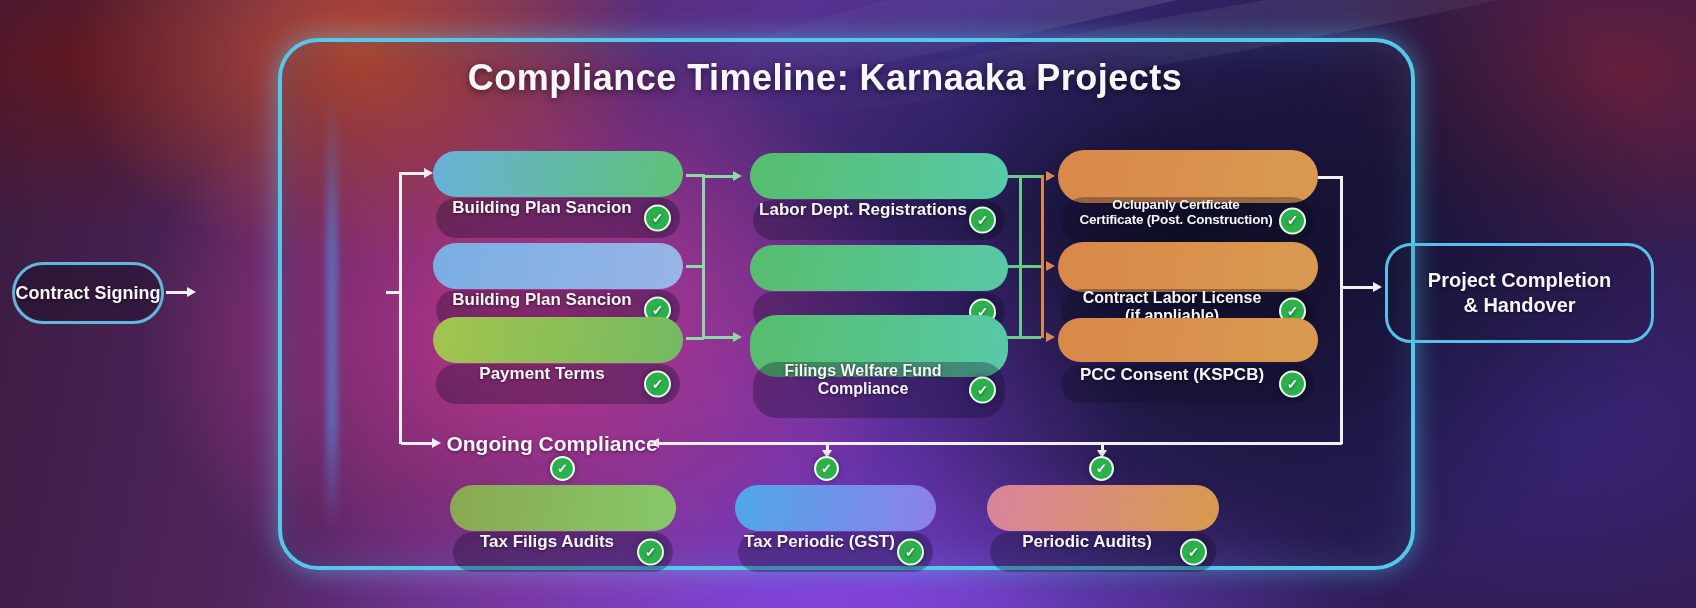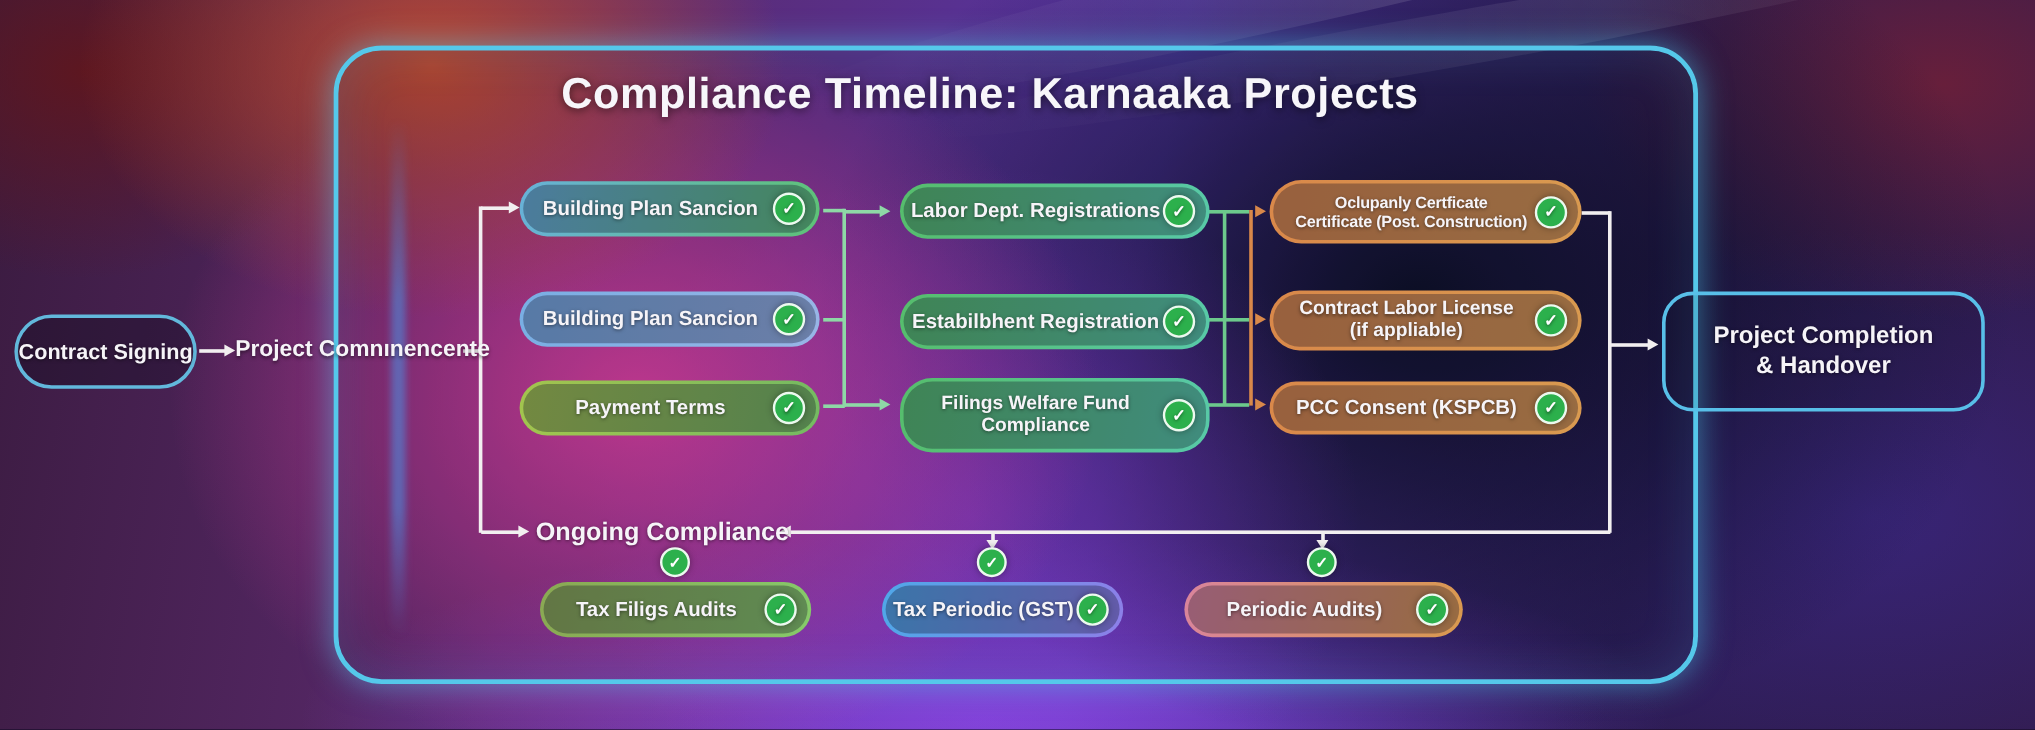--- a/index.html
+++ b/index.html
@@ -29,23 +29,23 @@
   
   .frame{position:absolute;left:278px;top:38px;width:1137px;height:532px;border-radius:40px;
          border:4px solid #55c8ea;background:rgba(10,12,30,.10);box-sizing:border-box;
          box-shadow:0 0 26px rgba(80,200,240,.55), inset 0 0 42px rgba(80,200,240,.14);}
   .title{position:absolute;left:295px;top:57px;width:1060px;text-align:center;color:#f7f6fa;
          font-size:36px;font-weight:700;letter-spacing:.5px;text-shadow:0 2px 7px rgba(0,0,0,.55);}
 
   
   .pill{position:absolute;padding:3px;border-radius:27px;box-sizing:border-box;}
   .pill>.in{height:100%;border-radius:24px;background:rgba(16,13,36,.32);position:relative;
-        display:flex;flex-direction:column;align-items:center;justify-content:center;
+        display:flex;flex-direction:column;align-items:center;justify-content:flex-start;
         color:#f6f4f8;font-weight:700;text-shadow:0 1px 3px rgba(0,0,0,.5);
-        padding-left:4px;padding-right:36px;box-sizing:border-box;line-height:1.14;}
+        padding-left:4px;padding-right:36px;box-sizing:border-box;line-height:1.14;margin-top:44px;}
   .pill .chk-pos{position:absolute;right:9px;top:50%;transform:translateY(-50%);}
   .plain{position:absolute;box-sizing:border-box;display:flex;flex-direction:column;align-items:center;
          justify-content:center;color:#f6f4f8;font-weight:700;text-shadow:0 1px 3px rgba(0,0,0,.5);}
   .chk{width:27px;height:27px;border-radius:50%;background:#2cb04c;border:2px solid #ecf9ef;
        color:#fff;font-size:14px;font-weight:800;display:flex;align-items:center;justify-content:center;
        box-sizing:border-box;box-shadow:0 0 6px rgba(0,0,0,.35);}
   .chk.sm{width:25px;height:25px;font-size:13px;}
 
   
   .ln{position:absolute;background:#f2eff0;}
@@ -116,23 +116,20 @@
   <div class="ln h c-g2" style="left:1006px;top:265px;width:35px"></div>
   <div class="ln h c-g2" style="left:1006px;top:336px;width:35px"></div>
   <div class="ln v c-or" style="left:1041px;top:175px;height:163px"></div>
   <div class="ah ah-r c-or" style="left:1046px;top:171px"></div>
   <div class="ah ah-r c-or" style="left:1046px;top:261px"></div>
   <div class="ah ah-r c-or" style="left:1046px;top:332px"></div>
 
   <div class="plain b-cyan" style="left:12px;top:262px;width:152px;height:62px;font-size:18px">
     <span>Contract Signing</span>
   </div>
-  <div class="plain" style="left:196px;top:279px;height:26px;font-size:19px;white-space:nowrap">
-    <span>Project Comnınencente</span>
-  </div>
 
   <div class="pill g-c1a fs17" style="left:433px;top:151px;width:250px;height:46px">
     <div class="in">
         <span>Building Plan Sancion</span>
       <span class="chk chk-pos">✓</span>
       </div>
   </div>
   <div class="pill g-c1b fs17" style="left:433px;top:243px;width:250px;height:46px">
     <div class="in">
         <span>Building Plan Sancion</span>
@@ -147,21 +144,20 @@
   </div>
 
   <div class="pill g-grn fs17" style="left:750px;top:153px;width:258px;height:46px">
     <div class="in">
         <span>Labor Dept. Registrations</span>
       <span class="chk chk-pos">✓</span>
       </div>
   </div>
   <div class="pill g-grn fs17" style="left:750px;top:245px;width:258px;height:46px">
     <div class="in">
-        <span>Estabilbhent Registration</span>
       <span class="chk chk-pos">✓</span>
       </div>
   </div>
   <div class="pill g-grn fs16" style="left:750px;top:315px;width:258px;height:62px">
     <div class="in">
       <span>Filings Welfare Fund</span>
       <span>Compliance</span>
       <span class="chk chk-pos">✓</span>
       </div>
   </div>

